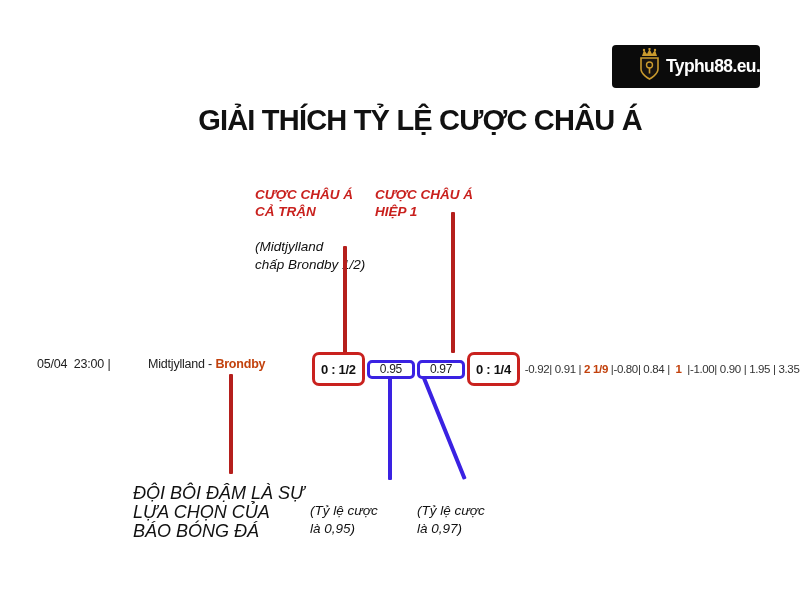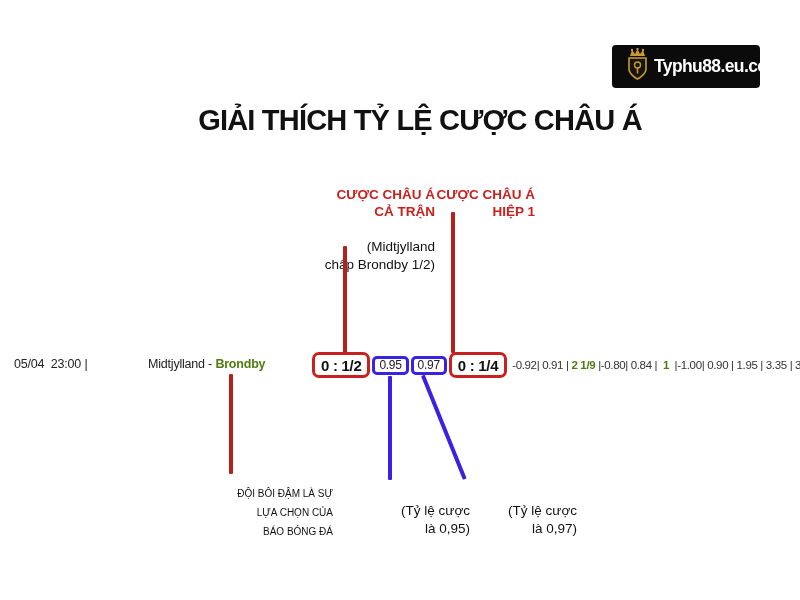--- a/index.html
+++ b/index.html
@@ -13,51 +13,52 @@
     color: #1a1a1a;
   }
 
   
   .logo {
     position: absolute; left: 612px; top: 45px;
     width: 148px; height: 43px;
     background: #0b0b0b;
     border-radius: 4px;
     display: flex; align-items: center;
-    padding-left: 12px;
+    padding-left: 24px;
   }
   .logo-text {
     color: #ffffff; font-weight: bold;
     font-size: 17.5px; letter-spacing: -0.6px;
     margin-left: 3px; white-space: nowrap;
   }
 
   
   .title {
     position: absolute; left: 20px; top: 104px; width: 800px;
     text-align: center;
     font-size: 29px; font-weight: bold;
     letter-spacing: -0.8px;
     color: #111111;
     white-space: nowrap;
   }
 
   
   .note {
     position: absolute;
-    text-align: right;
+    text-align: left;
     white-space: pre-line;
     line-height: 17.5px;
     font-size: 13.5px;
+    font-style: italic;
   }
   .note .head { font-weight: bold; white-space: pre-line; display: block; }
   .note .sub  { color: #111111; font-weight: normal; white-space: pre-line; display: block; line-height: 18px; }
   .note-red .head  { color: #c9211e; }
   .note-blue .head { color: #2433cc; }
-  .note-black { color: #111111; line-height: 19px; font-size: 10px; }
+  .note-black { color: #111111; line-height: 19px; font-size: 18px; }
 
   .note-fulltime { left: 255px; top: 168px; width: 180px; }
   .note-half1    { left: 375px; top: 168px; width: 160px; }
   .note-boldteam { left: 133px; top: 484px; width: 200px; }
   .note-homewin  { left: 310px; top: 484px; width: 160px; }
   .note-awaywin  { left: 417px; top: 484px; width: 160px; }
 
   
   .vline { position: absolute; width: 4px; border-radius: 1px; }
   .vline.red  { background: #b51f1c; }
@@ -67,50 +68,50 @@
   .line-boldteam { left: 229px; top: 374px; height: 100px; }
   .line-homewin  { left: 388px; top: 376px; height: 104px; }
   .line-awaywin  {
     left: 421px; top: 376px; height: 112px;
     transform: rotate(-22deg); transform-origin: top left;
   }
 
   
   .odds-row { position: absolute; top: 0; left: 0; width: 800px; height: 600px; pointer-events: none; }
   .odds-datetime {
-    position: absolute; left: 14px; top: 357px;
+    position: absolute; left: 37px; top: 357px;
     font-size: 12.5px; color: #222222; letter-spacing: -0.2px; white-space: pre;
   }
   .odds-teams {
     position: absolute; left: 148px; top: 357px;
     font-size: 12.5px; color: #222222; letter-spacing: -0.2px;
   }
   .odds-strip {
     position: absolute; left: 312px; top: 352px;
     display: flex; align-items: center; gap: 2px;
     white-space: nowrap;
   }
   .odds-box {
     display: inline-flex; align-items: center; justify-content: center;
     border-radius: 7px;
     background: #ffffff;
     padding: 0 6px;
-    height: 26px;
-    font-size: 15px;
+    height: 34px;
+    font-size: 13px;
     letter-spacing: -0.3px;
   }
   .odds-box.red  { border: 3px solid #c9211e; font-weight: bold; color: #111111; }
   .odds-box.blue { border: 3px solid #3a22e2; font-weight: normal; color: #222222;
-                   height: 19px; padding: 0 4px; font-size: 12px; border-radius: 5px; }
+                   height: 19px; padding: 0 10px; font-size: 12px; border-radius: 5px; }
   .odds-trailing {
     font-size: 11.5px; color: #333333; letter-spacing: -0.35px;
     margin-left: 3px;
   }
   .seg { white-space: pre; margin-top: 24px; }
-  .seg.b { font-weight: bold; color: #4d7c0f; }
+  .seg.b { font-weight: bold; color: #c2410c; }
 </style>
 </head>
 <body>
 
 <div class="canvas">
 
   <div class="logo">
     <span>
       <svg width="27" height="33" viewBox="0 0 27 33">
         <path d="M6 8 L8 2 L11 6 L13.5 1 L16 6 L19 2 L21 8 Z" fill="#c99a2e"></path>

